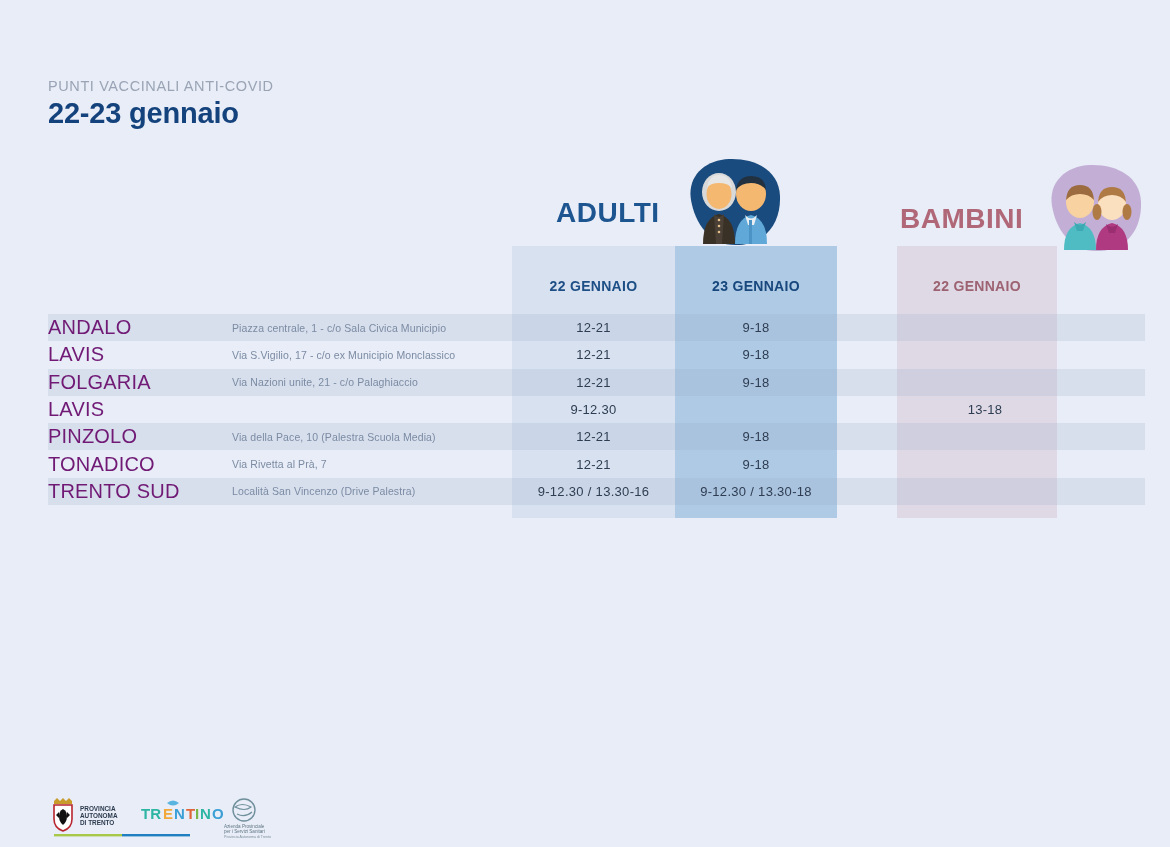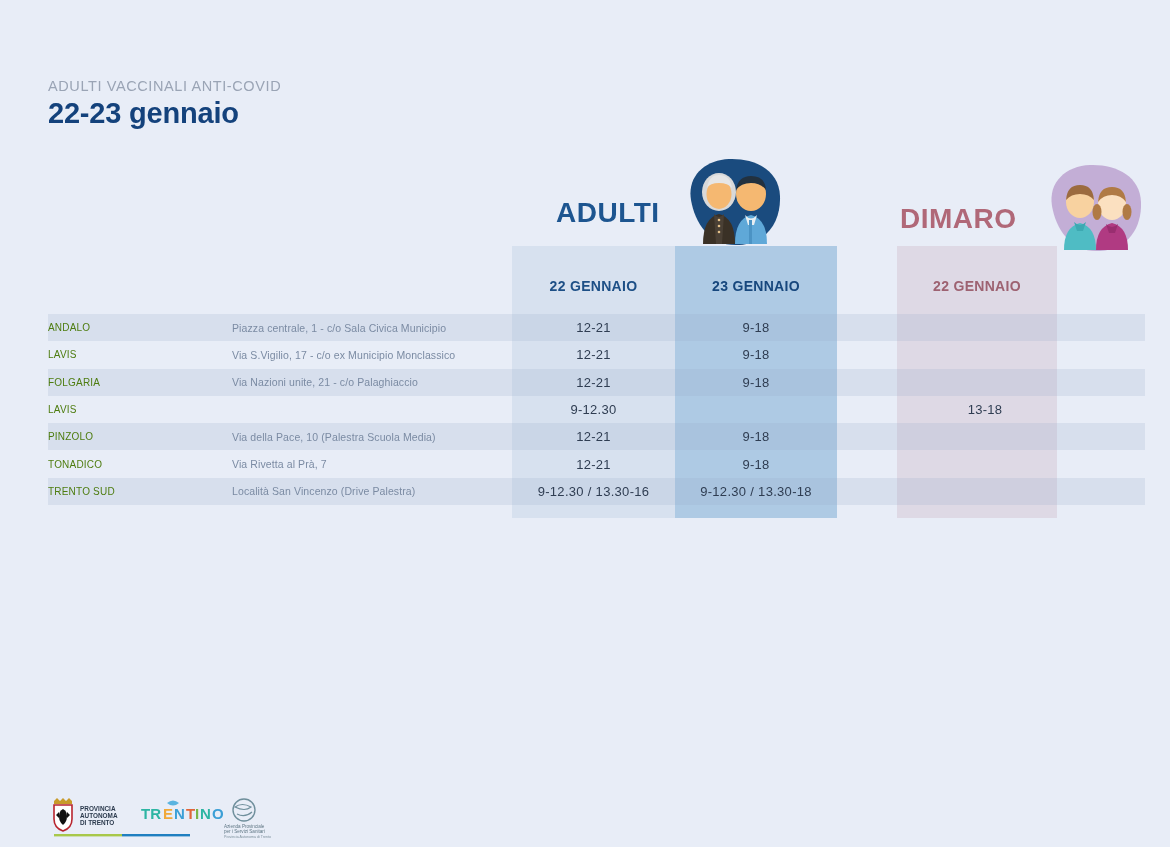--- a/index.html
+++ b/index.html
@@ -72,22 +72,22 @@
     left:48px; right:25px;
     top:0; bottom:0;
     background:rgba(150,172,200,0.20);
   }
   .row.odd .stripe { background:transparent; }
 
   .cell { position:absolute; top:0; height:27.3px; display:flex; align-items:center; }
 
   .c-name {
     left:48px; width:185px;
-    font-size:10px;
-    color:#4d7c0f;
+    font-size:20px;
+    color:#701a75;
     letter-spacing:0.2px;
   }
   .c-addr {
     left:232px; width:280px;
     font-size:10.5px;
     color:#7b8ba3;
     letter-spacing:0.1px;
   }
   .c-t1 { left:512px; width:163px; justify-content:center; }
   .c-t2 { left:675px; width:162px; justify-content:center; }
@@ -104,21 +104,21 @@
     position:absolute; right:28px; top:846px;
     font-size:14px; letter-spacing:0.6px;
     color:#6e7e95; font-weight:400;
   }
   .logo-text { font-family:"Liberation Sans", sans-serif; }
 </style>
 </head>
 <body>
 
 <div id="header">
-  <div id="kicker">ADULTI VACCINALI ANTI-COVID</div>
+  <div id="kicker">PUNTI VACCINALI ANTI-COVID</div>
   <div id="maintitle">22-23 gennaio</div>
 </div>
 
 <div class="group-title" id="adulti-title">ADULTI</div>
 
 <svg class="group-icon" id="adulti-icon" viewBox="0 0 106 92">
   <path d="M10 44 C6 20 24 4 48 3 C74 2 98 14 99 40 C100 66 86 87 58 89 C30 91 14 68 10 44 Z" fill="#1a4b7e"></path>
 
   <ellipse cx="38" cy="36" rx="17" ry="19" fill="#d9d9d9"></ellipse>
   <ellipse cx="38" cy="38" rx="12.5" ry="15" fill="#f5b871"></ellipse>
@@ -129,21 +129,21 @@
   <circle cx="38" cy="70" r="1.3" fill="#e3c089"></circle>
   <circle cx="38" cy="76" r="1.3" fill="#e3c089"></circle>
 
   <ellipse cx="70" cy="38" rx="15" ry="17" fill="#f5b871"></ellipse>
   <path d="M55 34 q2 -14 15 -14 q14 0 15 14 q-5 -7 -15 -7 q-10 0 -15 7 Z" fill="#22313f"></path>
   <path d="M54 88 q0 -25 16 -29 q16 4 16 29 Z" fill="#5fa8d8"></path>
   <path d="M64 59 q6 7 12 0 l-3 10 l-6 0 Z" fill="#e8eef2"></path>
   <rect x="68" y="64" width="3" height="24" fill="#4b93c4"></rect>
 </svg>
 
-<div class="group-title" id="bambini-title">DIMARO</div>
+<div class="group-title" id="bambini-title">BAMBINI</div>
 
 <svg class="group-icon" id="bambini-icon" viewBox="0 0 106 92">
   <path d="M10 44 C6 20 24 4 48 3 C74 2 98 14 99 40 C100 66 86 87 58 89 C30 91 14 68 10 44 Z" fill="#c3aed6"></path>
 
   <ellipse cx="38" cy="40" rx="14" ry="16" fill="#f8d2a0"></ellipse>
   <path d="M24 38 q1 -15 14 -15 q13 0 14 15 q-5 -6 -14 -6 q-9 0 -14 6 Z" fill="#9c6b3f"></path>
   <path d="M22 88 q0 -23 16 -27 q16 4 16 27 Z" fill="#4fbcc4"></path>
   <path d="M32 60 q6 6 12 0 l-3 9 l-6 0 Z" fill="#3da9b2"></path>
 
   <ellipse cx="70" cy="42" rx="14" ry="16" fill="#fbe0c0"></ellipse>

